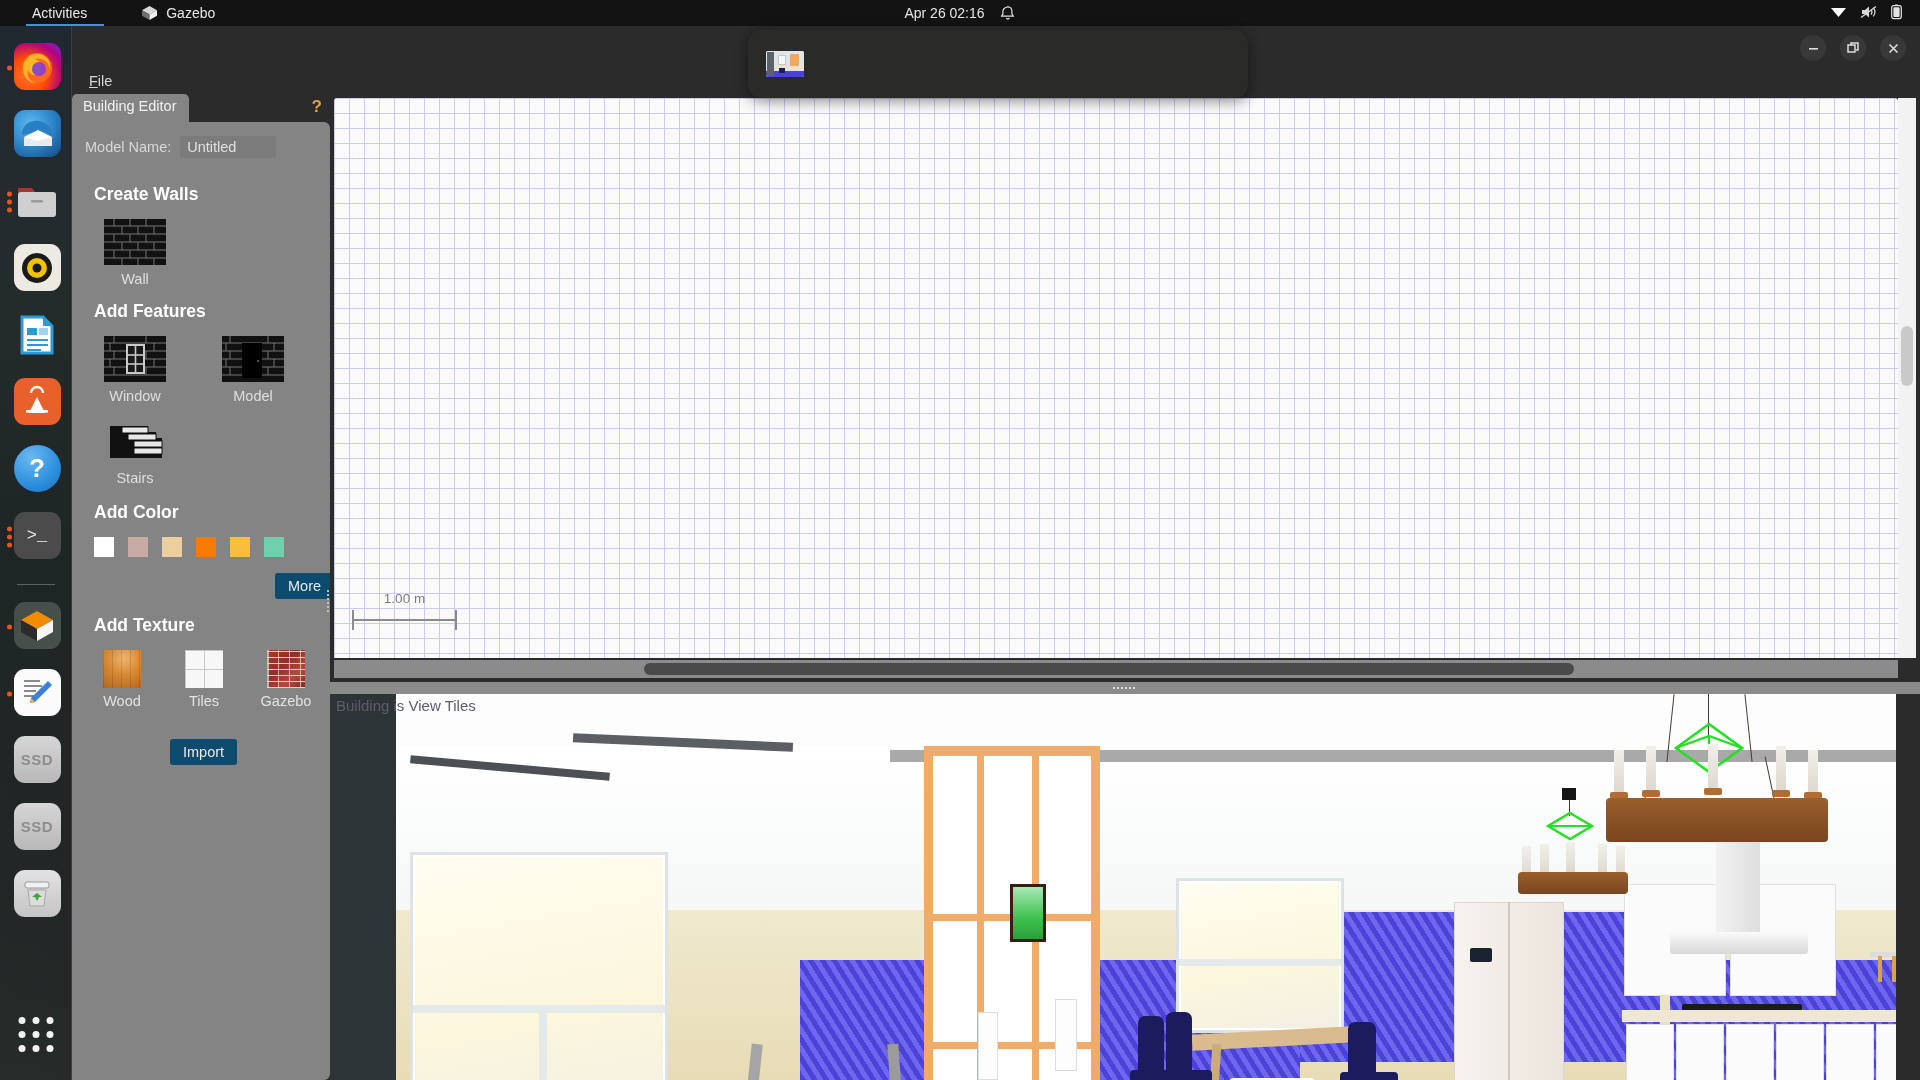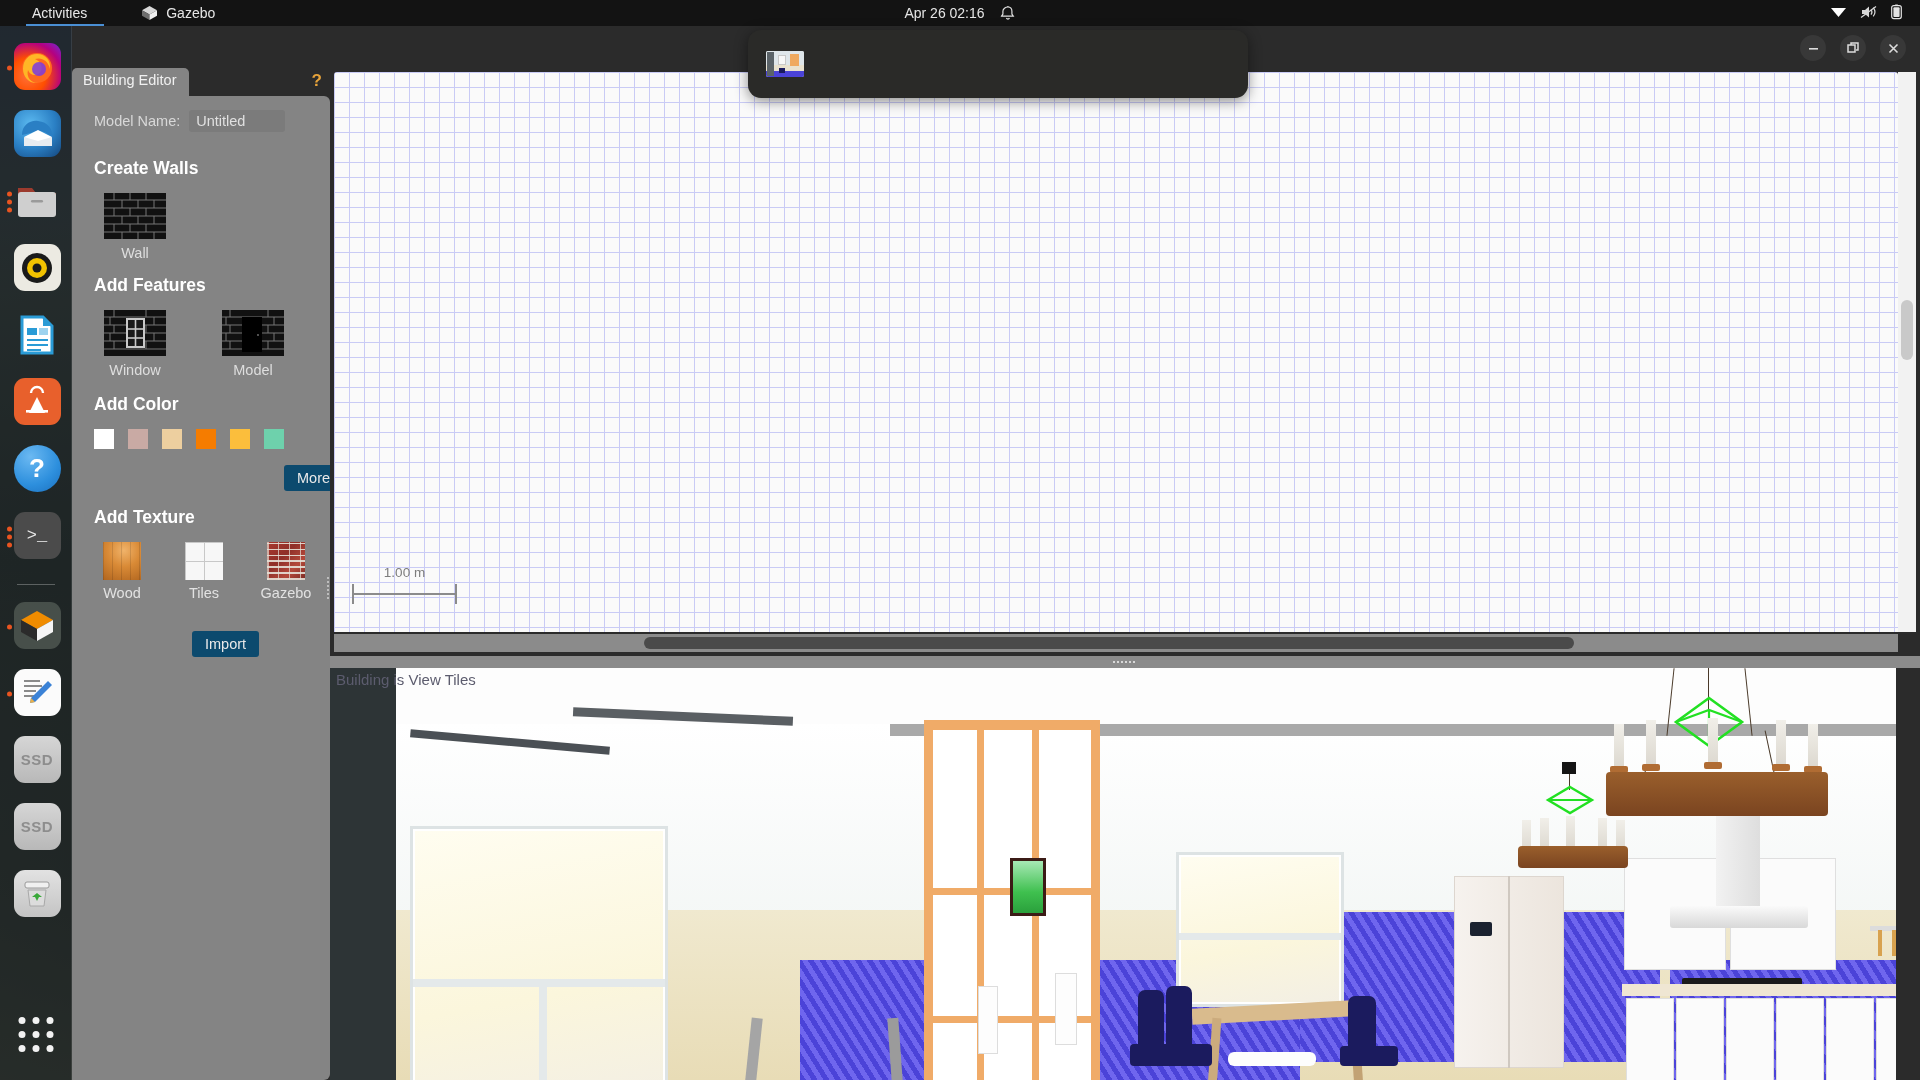--- a/index.html
+++ b/index.html
@@ -100,21 +100,21 @@
     position: absolute; left: 0; top: 0; height: 28px;
     background: #848484; color: #f0f0f0; font-size: 14.5px;
     padding: 4px 12px 4px 11px;
     border-radius: 5px 5px 0 0;
   }
   #help-q { position: absolute; right: 8px; top: 3px; color: #e7a33a; font-weight: bold; font-size: 17px; }
   #panel {
     flex: 1; background: #848484; border-radius: 0 6px 6px 0;
     padding: 14px 0 0 0; overflow: hidden; position: relative;
   }
-  .pl { padding-left: 22px; }
+  .pl { padding-left: 13px; }
   .row-model { display: flex; align-items: center; gap: 9px; margin-bottom: 26px; }
   .lbl-model { color: #d8d8d8; font-size: 14.5px; }
   .inp-model {
     background: #7b7b7b; color: #e0e0e0; font-size: 14.5px;
     width: 96px; height: 22px; border-radius: 3px; padding: 2px 7px;
     line-height: 18px;
   }
   .sec-title { color: #ffffff; font-size: 17.5px; font-weight: bold; margin: 0 0 14px 22px; }
   .tool-grid { display: flex; padding-left: 26px; gap: 44px; }
   .tool { width: 74px; text-align: center; }
@@ -126,21 +126,21 @@
   .btn {
     background: #0c4a6e; color: #e9e9e9; font-size: 14.5px;
     padding: 5px 13px; border-radius: 3px; display: inline-block;
   }
   .btn-right { margin-left: 190px; }
   .tex-grid { display: flex; padding-left: 22px; gap: 26px; margin-bottom: 8px; }
   .tex { width: 56px; text-align: center; }
   .tex-img { width: 38px; height: 38px; margin: 0 auto; display:block; }
   .tex-label { color: #e2e2e2; font-size: 14.5px; margin-top: 5px; display:block; }
   .import-wrap { padding-left: 22px; margin-top: 30px; }
-  .btn-import { margin-left: 98px; }
+  .btn-import { margin-left: 76px; }
 
   #panel-splitter {
     position: absolute; right: 0; top: 0; width: 5px; height: 100%;
     display: flex; align-items: center; justify-content: center;
   }
   #panel-splitter i { display:block; width: 2px; height: 22px;
      background: repeating-linear-gradient(#bdbdbd 0 2px, transparent 2px 4px); }
 
   
   #right-col { flex: 1; display: flex; flex-direction: column; background: #2b2b2b; position: relative; }
@@ -414,20 +414,23 @@
         <path d="M5 4 V2 h7 v7 h-2" fill="none" stroke="#dcdcdc" stroke-width="1.5"></path>
       </svg>
     </div>
     <div class="wbtn" id="wclose">
       <svg width="13" height="13" viewBox="0 0 13 13">
         <path d="M2.5 2.5 L10.5 10.5 M10.5 2.5 L2.5 10.5" stroke="#dcdcdc" stroke-width="1.6"></path>
       </svg>
     </div>
   </div>
 
+  <div id="gz-menubar">
+    <span class="menu-item"><u>F</u><span>ile</span></span>
+  </div>
 
   <div id="gz-body">
 
     <div id="left-col">
       <div id="tabstrip">
         <div id="tab-be">Building Editor</div>
         <div id="help-q">?</div>
       </div>
 
       <div id="panel">
@@ -523,20 +526,34 @@
                   <line x1="52" y1="23" x2="52" y2="31"></line>
                 <line x1="8" y1="31" x2="8" y2="39"></line>
                   <line x1="46" y1="31" x2="46" y2="39"></line>
               </g>
               <rect x="20" y="7" width="20" height="35" fill="#000000"></rect>
               <circle cx="36" cy="25" r="0.9" fill="#777"></circle>
             </svg>
             <span class="tool-label">Model</span>
           </div>
         </div>
+        <div class="tool-grid" style="margin-top:14px;">
+          <div class="tool">
+            <svg class="thumb" viewBox="0 0 62 46">
+              <path d="M6 8 L44 8 L44 14 L52 14 L52 20 L58 20 L58 40 L6 40 Z" fill="#111111"></path>
+              <g fill="#e8e8e8" stroke="#111" stroke-width="1">
+                <rect x="18" y="9" width="26" height="6"></rect>
+                <rect x="24" y="16" width="28" height="6"></rect>
+                <rect x="30" y="23" width="28" height="6"></rect>
+                <rect x="30" y="30" width="28" height="6"></rect>
+              </g>
+            </svg>
+            <span class="tool-label">Stairs</span>
+          </div>
+        </div>
 
         <div class="sec-title" style="margin-top:16px;">Add Color</div>
         <div class="swatches">
           <span class="sw" style="background:#ffffff"></span>
           <span class="sw" style="background:#c9aaa4"></span>
           <span class="sw" style="background:#edcf9f"></span>
           <span class="sw" style="background:#f57c00"></span>
           <span class="sw" style="background:#fbbe3c"></span>
           <span class="sw" style="background:#6ed1ac"></span>
         </div>

